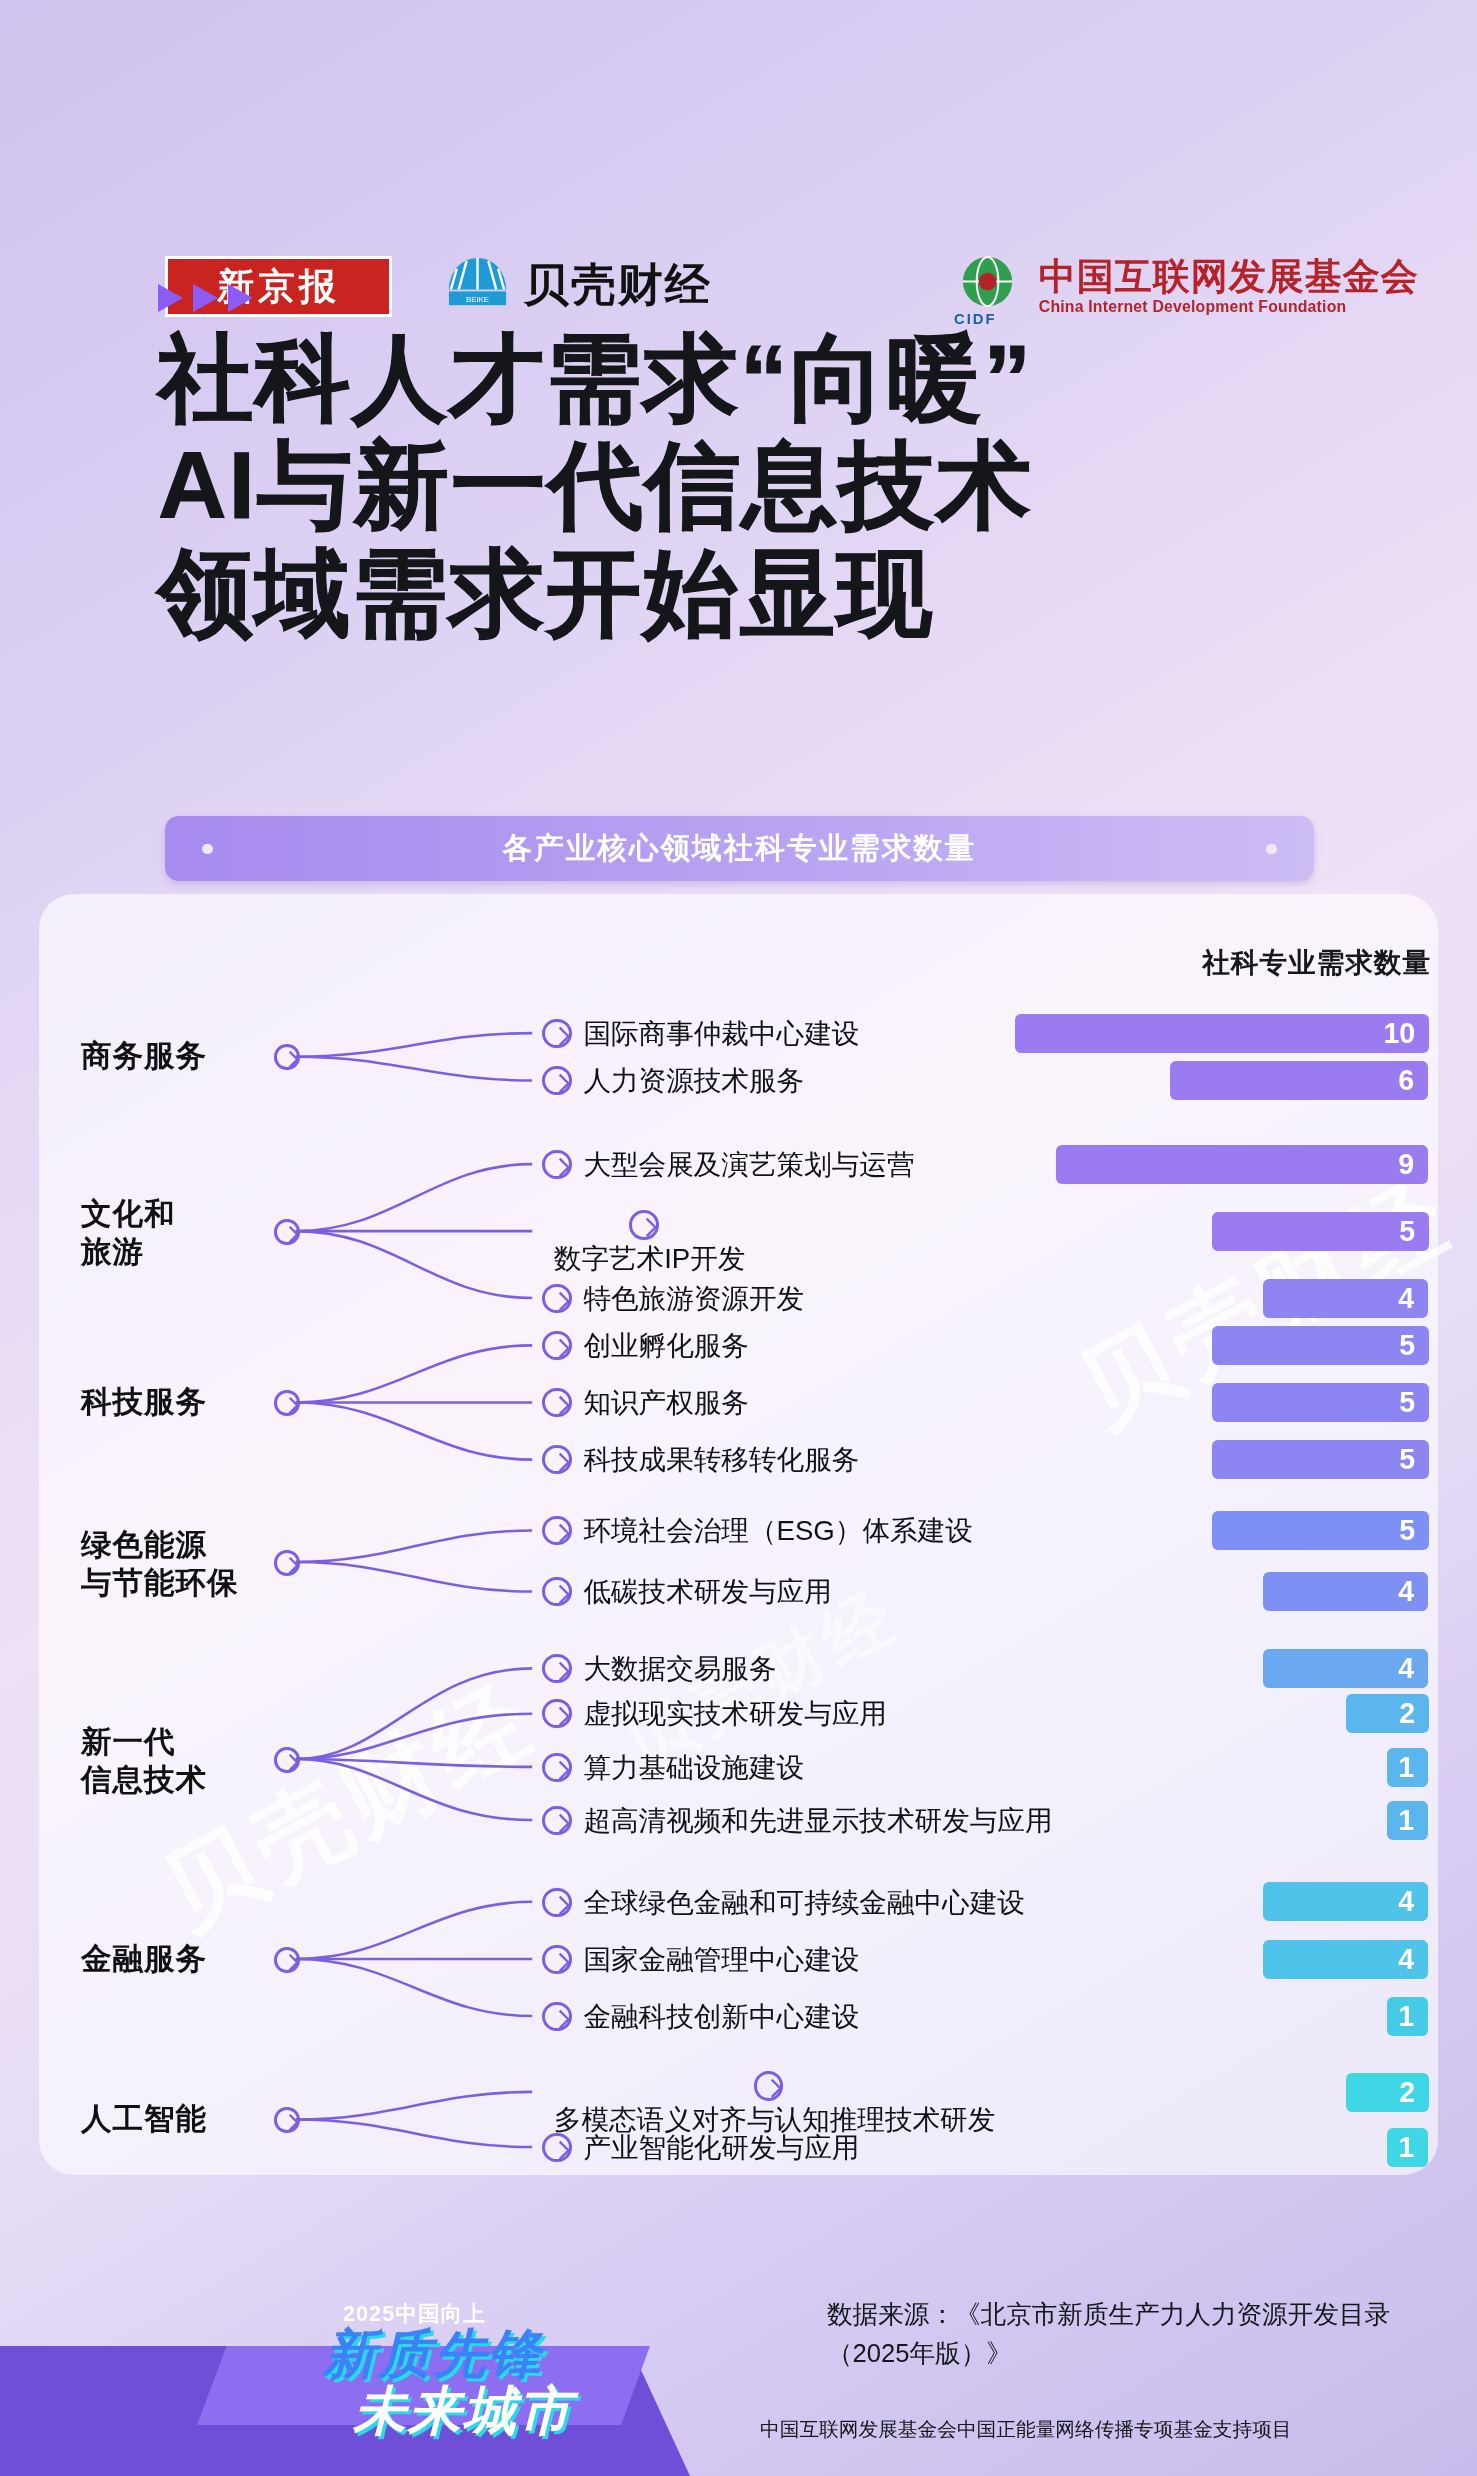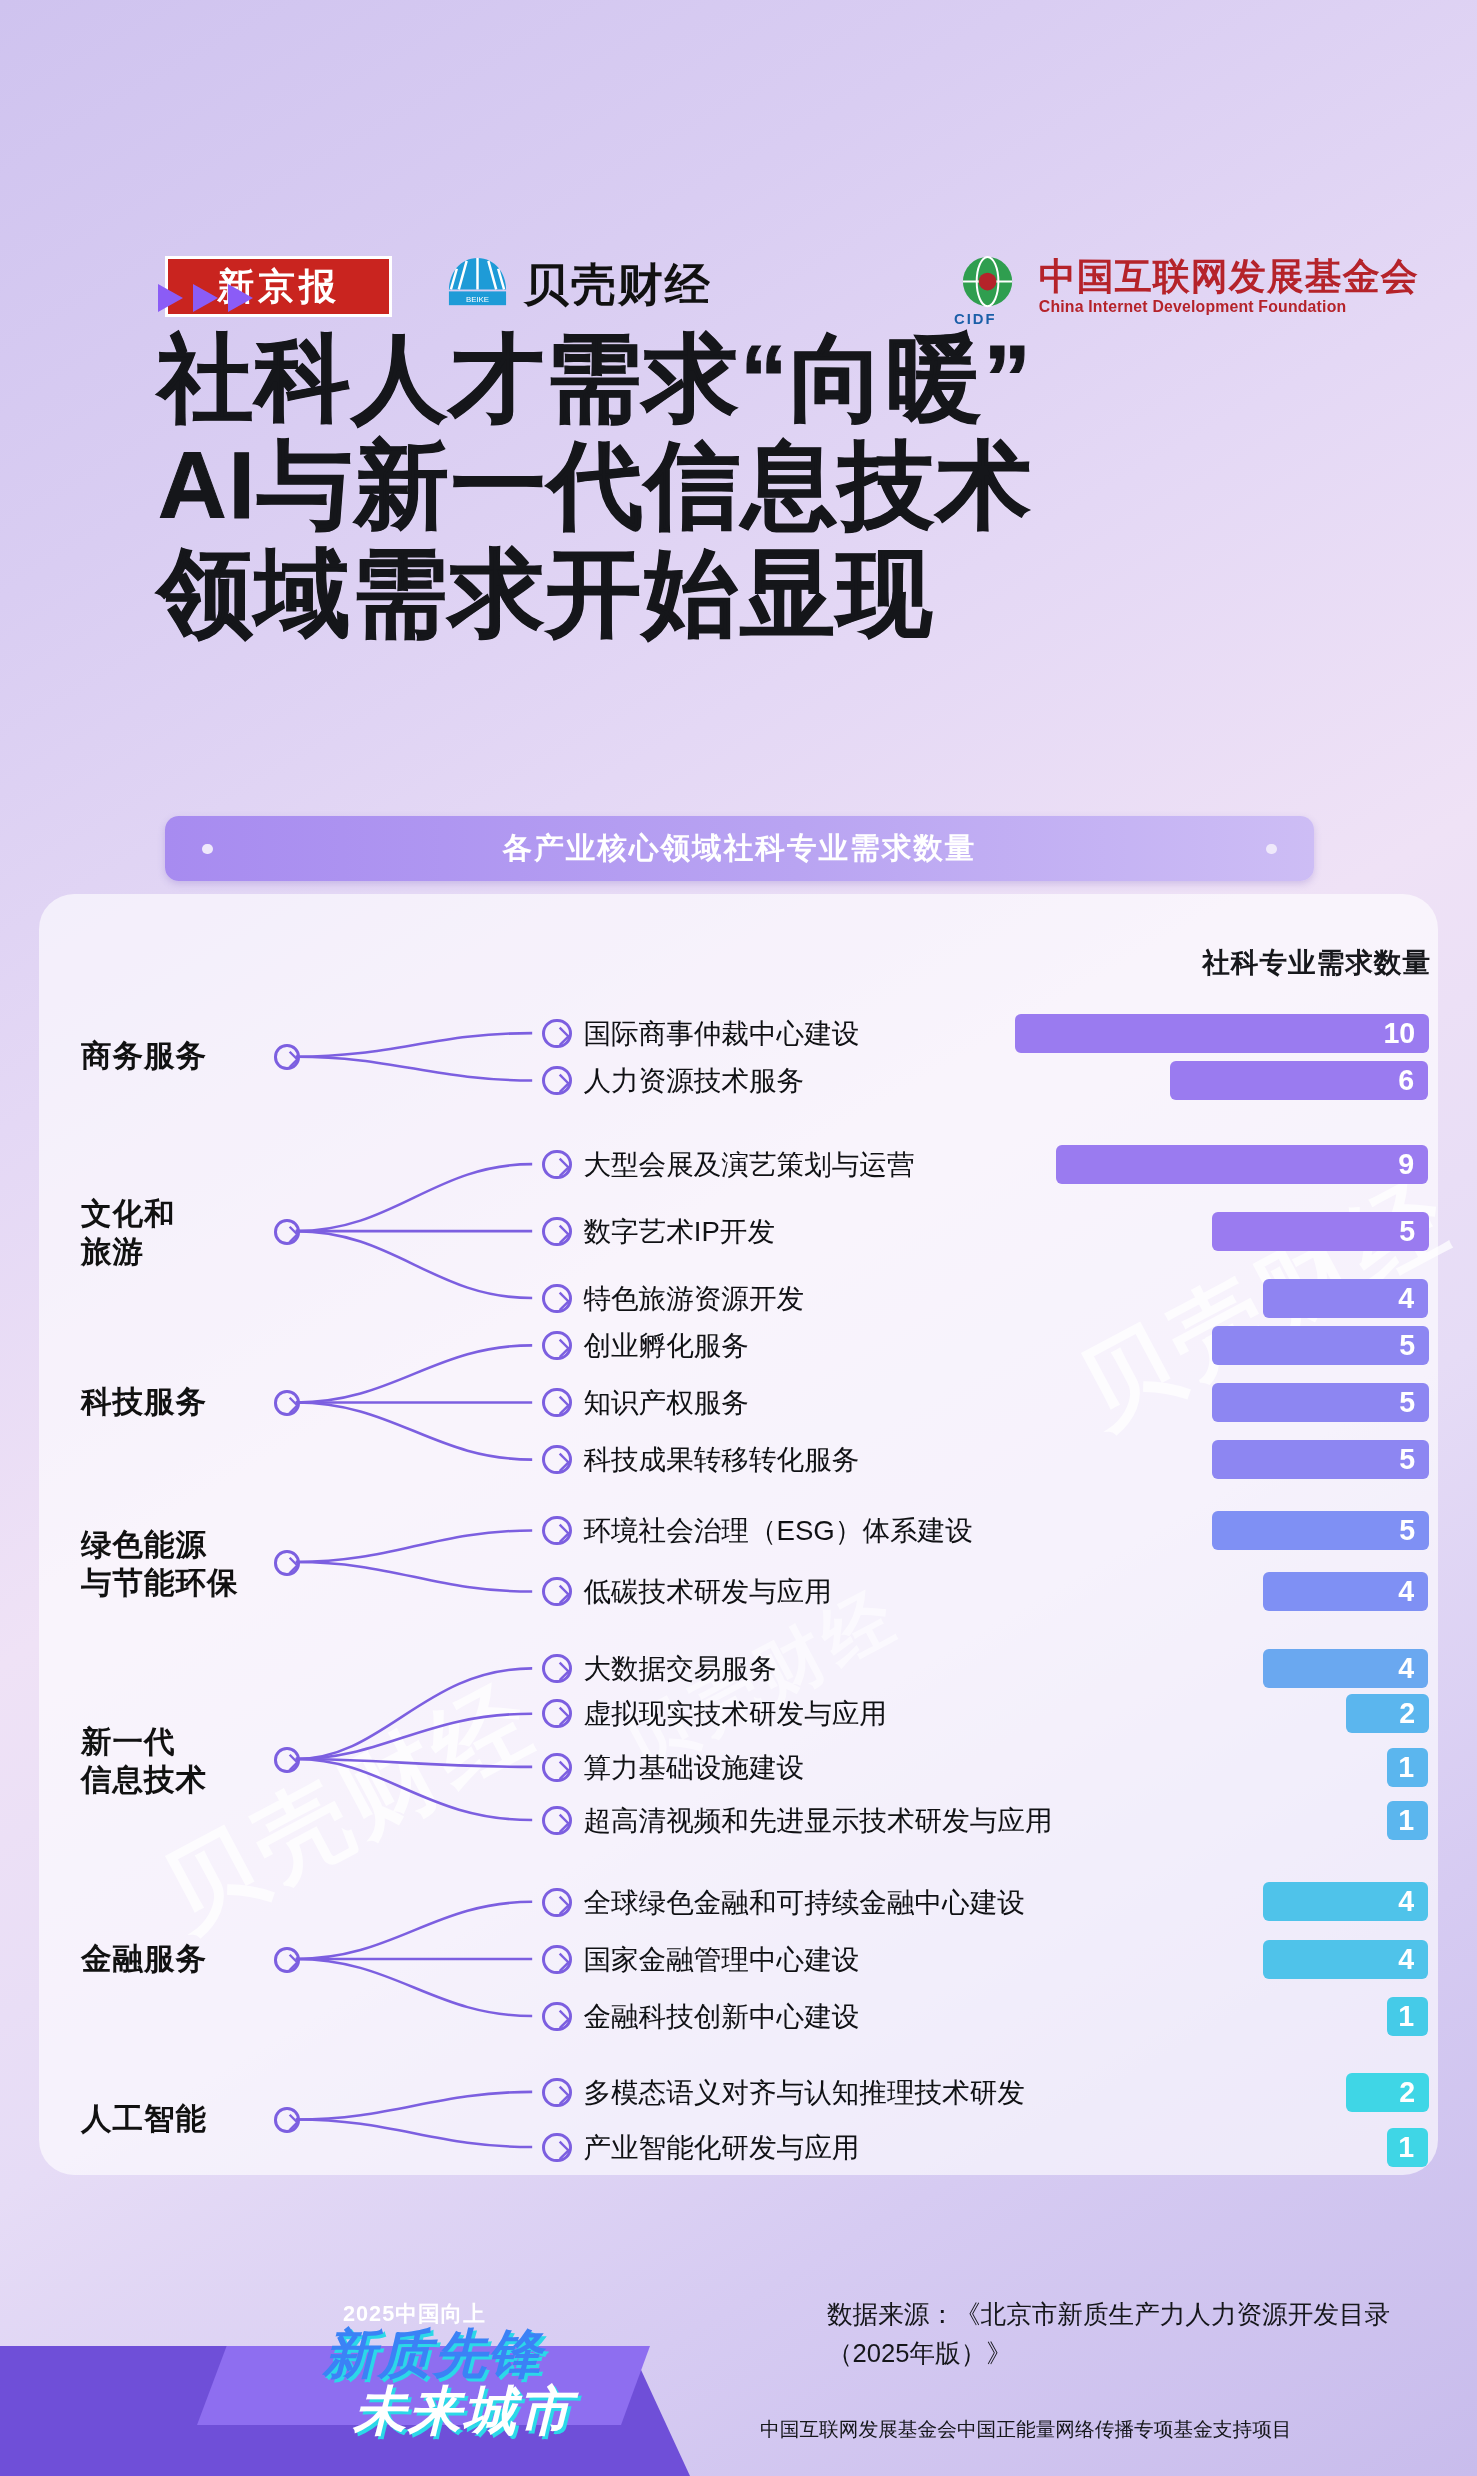--- a/index.html
+++ b/index.html
@@ -231,21 +231,21 @@
     </div>
 
     <div class="row" style="left:532px; top:1143px;">
       <div class="node"></div>
       <div class="lbl">大型会展及演艺策划与运营</div>
     </div>
     <div class="bar" style="left:1046px; top:1145px; width:372px; background:#9a7bf0;">
       <span>9</span>
     </div>
 
-    <div class="row" style="left:532px; top:1210px;">
+    <div class="row" style="left:532px; top:1210px;flex-direction:column;">
       <div class="node"></div>
       <div class="lbl">数字艺术IP开发</div>
     </div>
     <div class="bar" style="left:1202px; top:1212px; width:217px; background:#9a7bf0;">
       <span>5</span>
     </div>
 
     <div class="row" style="left:532px; top:1277px;">
       <div class="node"></div>
       <div class="lbl">特色旅游资源开发</div>
@@ -343,21 +343,21 @@
     </div>
 
     <div class="row" style="left:532px; top:1995px;">
       <div class="node"></div>
       <div class="lbl">金融科技创新中心建设</div>
     </div>
     <div class="bar" style="left:1377px; top:1997px; width:41px; background:#45cbe8;">
       <span>1</span>
     </div>
 
-    <div class="row" style="left:532px; top:2071px;">
+    <div class="row" style="left:532px; top:2071px;flex-direction:column;">
       <div class="node"></div>
       <div class="lbl">多模态语义对齐与认知推理技术研发</div>
     </div>
     <div class="bar" style="left:1336px; top:2073px; width:83px; background:#3fd6e6;">
       <span>2</span>
     </div>
 
     <div class="row" style="left:532px; top:2126px;">
       <div class="node"></div>
       <div class="lbl">产业智能化研发与应用</div>

